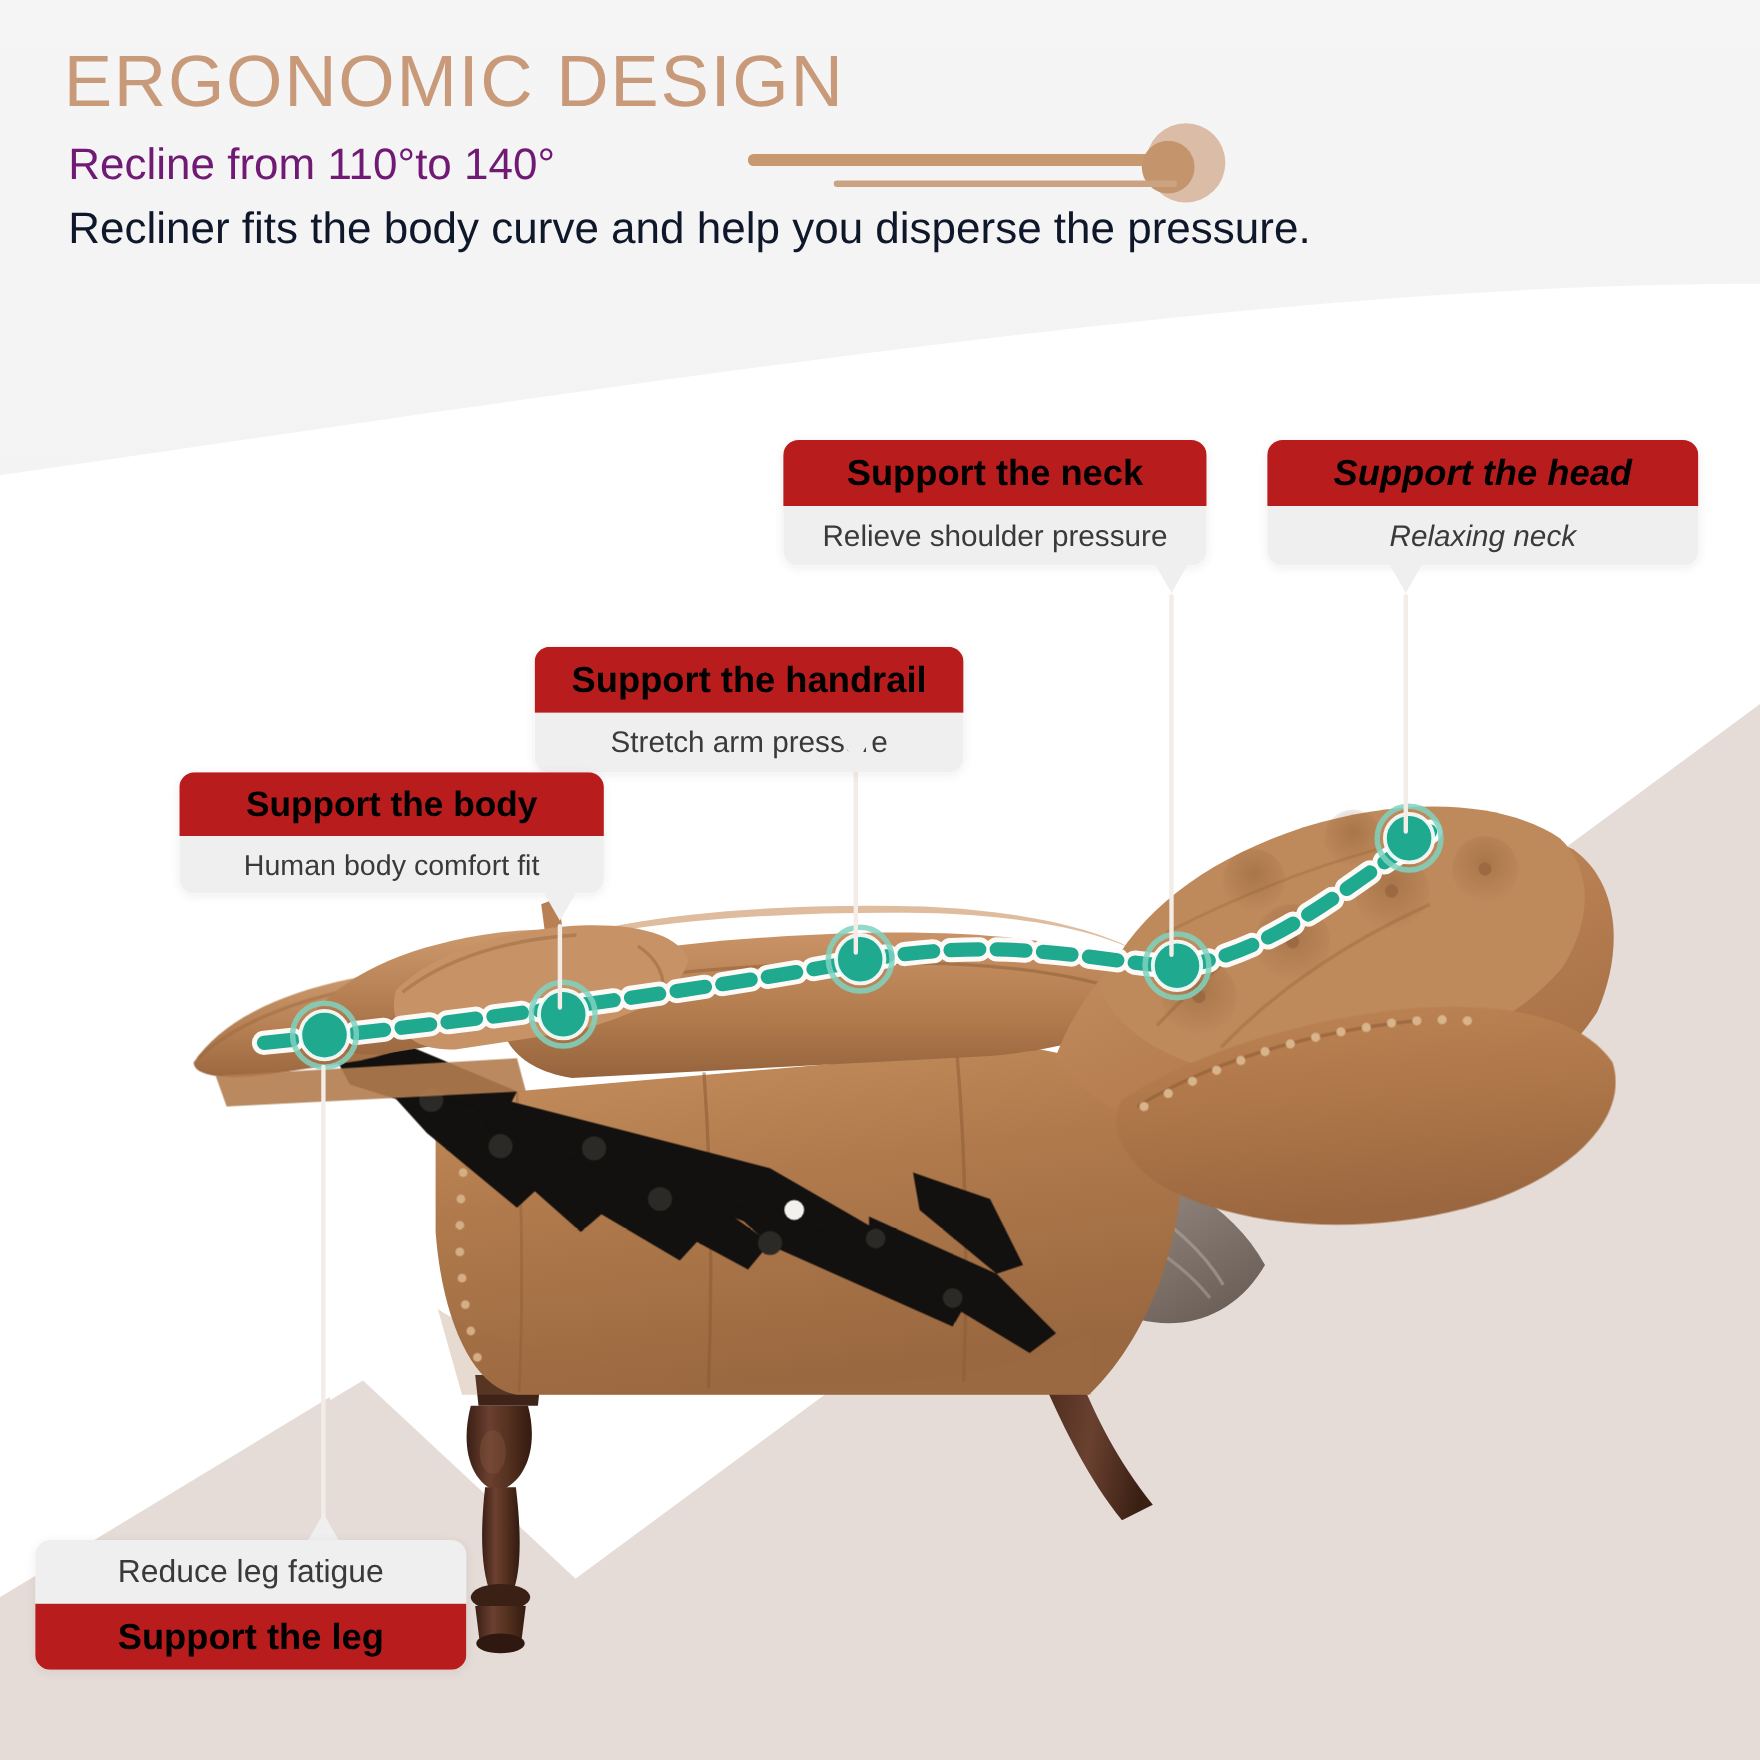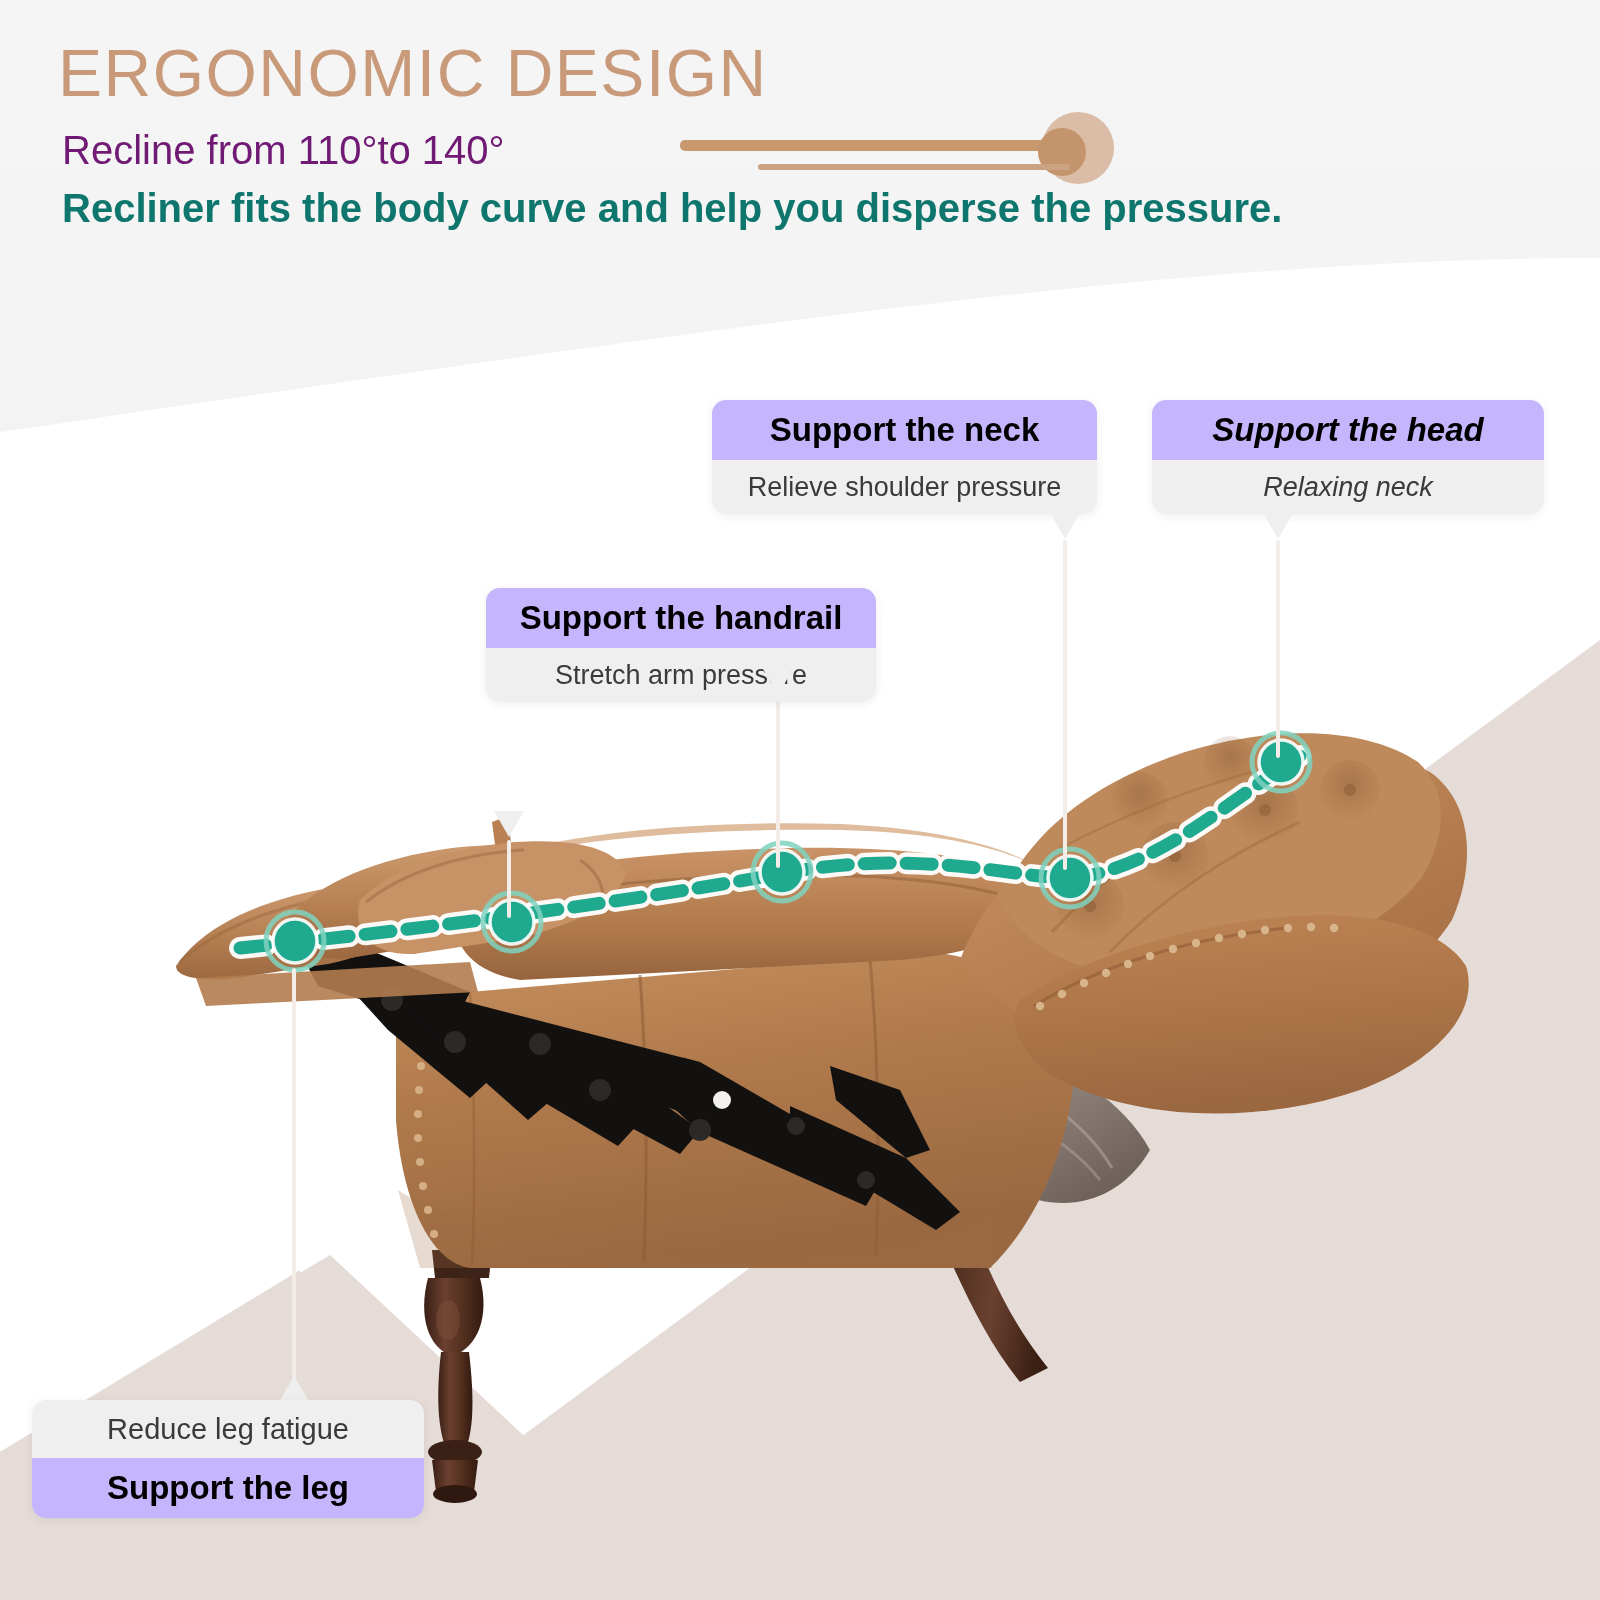--- a/index.html
+++ b/index.html
@@ -21,30 +21,30 @@
     font-size:66px;letter-spacing:1.5px;
     color:#C99A7A;font-weight:400;
     white-space:nowrap;line-height:1;
   }
   .sub1{
     position:absolute;left:62px;top:128px;
     font-size:40px;color:#701a75;font-weight:300;white-space:nowrap;line-height:1.1;
   }
   .sub2{
     position:absolute;left:62px;top:186px;
-    font-size:40px;color:#0f766e;font-weight:700;white-space:nowrap;line-height:1.1;
+    font-size:40px;color:#0f172a;font-weight:400;white-space:nowrap;line-height:1.1;
   }
   .deco{position:absolute;left:680px;top:108px;width:460px;height:80px;}
 
   
   .callout{position:absolute;border-radius:14px;overflow:hidden;
            box-shadow:0 2px 10px rgba(0,0,0,.07);}
   .callout .row{display:flex;align-items:center;justify-content:center;
                 box-sizing:border-box;white-space:nowrap;}
-  .callout .ttl{background:#c4b5fd;color:#000;font-weight:700;}
+  .callout .ttl{background:#b91c1c;color:#000;font-weight:700;}
   .callout .sub{background:#efefef;color:#3a3a3a;font-weight:300;}
 
   .c-neck{left:712px;top:400px;width:385px;}
   .c-neck .ttl{height:60px;font-size:33px;}
   .c-neck .sub{height:54px;font-size:27px;}
 
   .c-head{left:1152px;top:400px;width:392px;font-style:italic;}
   .c-head .ttl{height:60px;font-size:33px;}
   .c-head .sub{height:54px;font-size:27px;text-align:right;}
 
@@ -368,20 +368,24 @@
     <div class="row sub">Relaxing neck</div>
   </div>
   <div class="tail tail-down" style="left:1263px;top:513px;"></div>
 
   <div class="callout c-hand">
     <div class="row ttl">Support the handrail</div>
     <div class="row sub">Stretch arm pressure</div>
   </div>
   <div class="tail tail-down" style="left:763px;top:669px;"></div>
 
+  <div class="callout c-body">
+    <div class="row ttl">Support the body</div>
+    <div class="row sub">Human body comfort fit</div>
+  </div>
   <div class="tail tail-down" style="left:494px;top:811px;"></div>
 
   <div class="tail tail-up" style="left:279px;top:1376px;"></div>
   <div class="callout c-leg">
     <div class="row sub">Reduce leg fatigue</div>
     <div class="row ttl">Support the leg</div>
   </div>
 
 </div>
 

